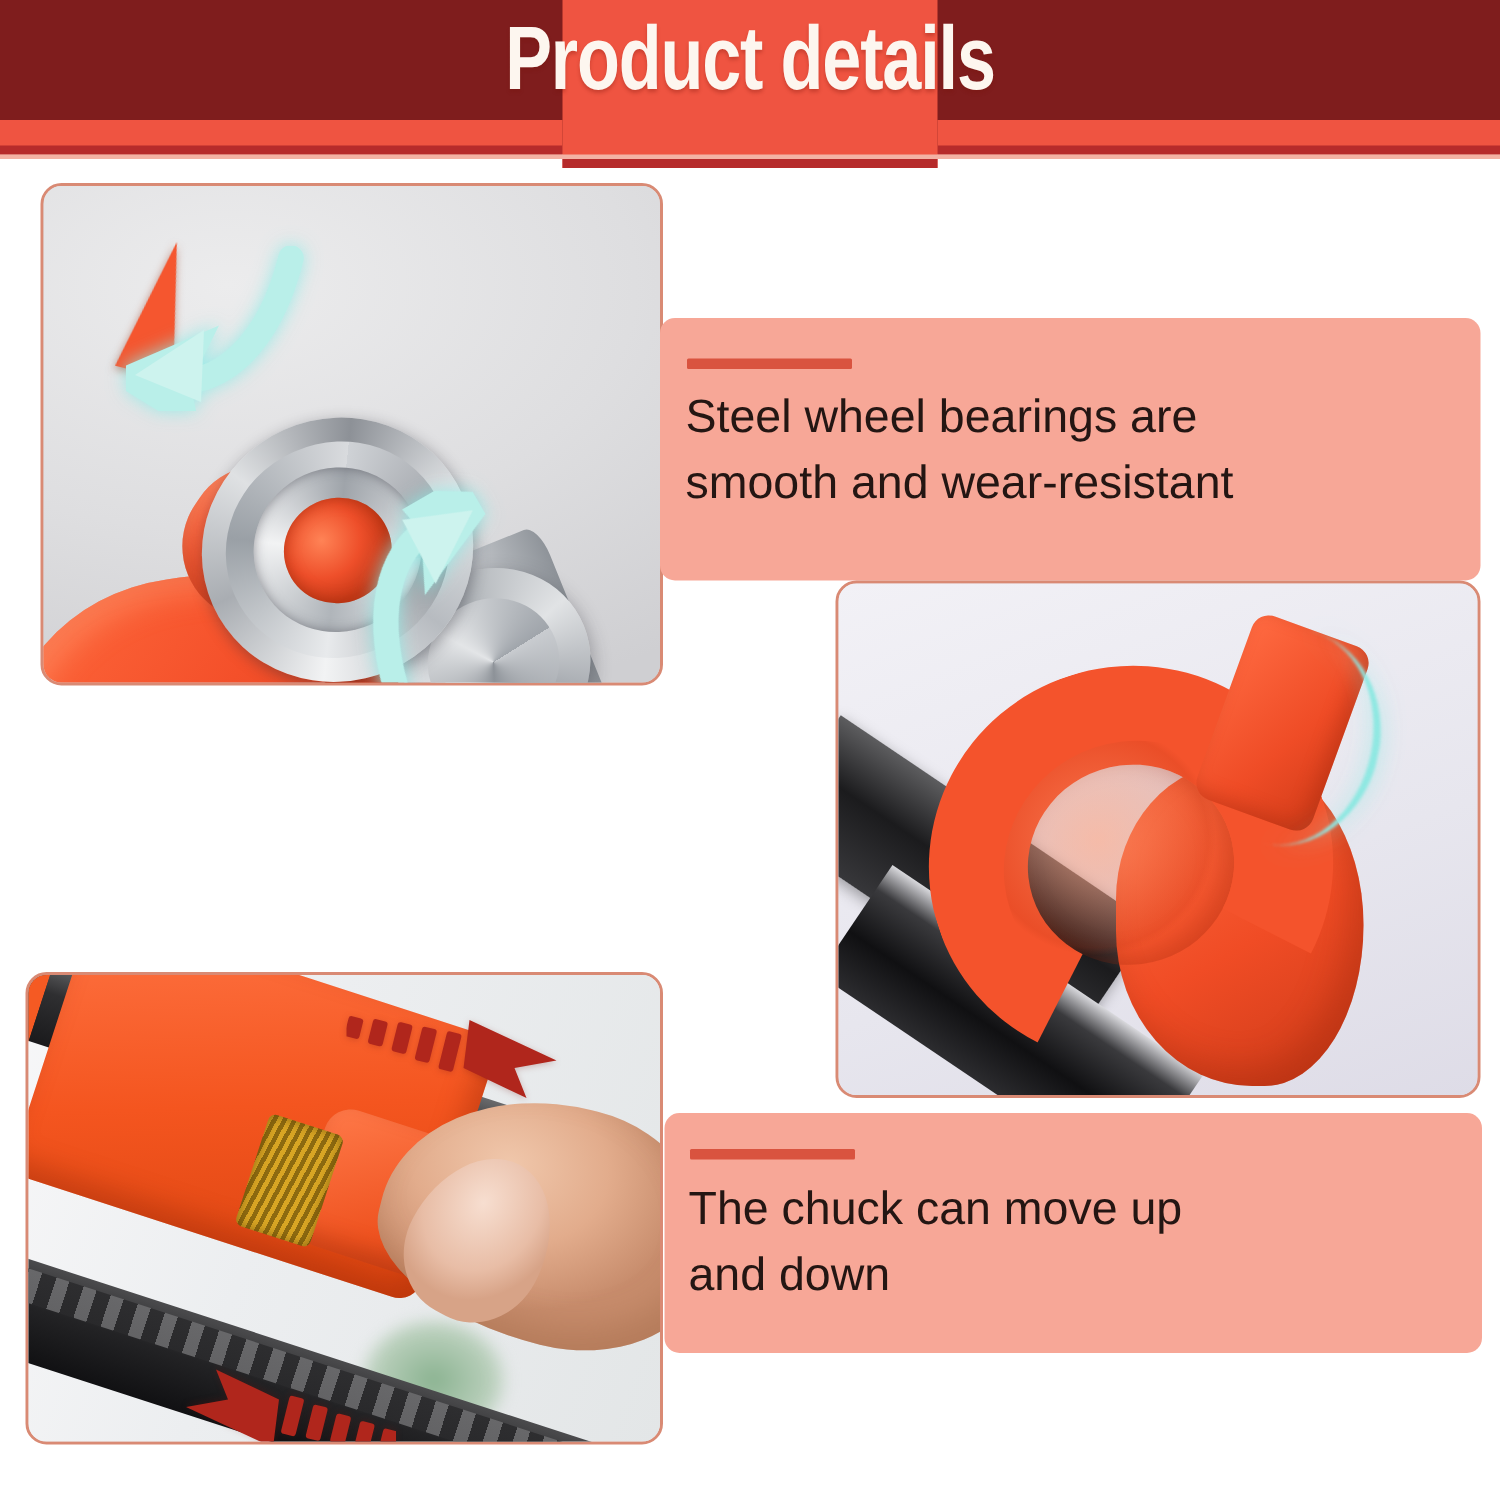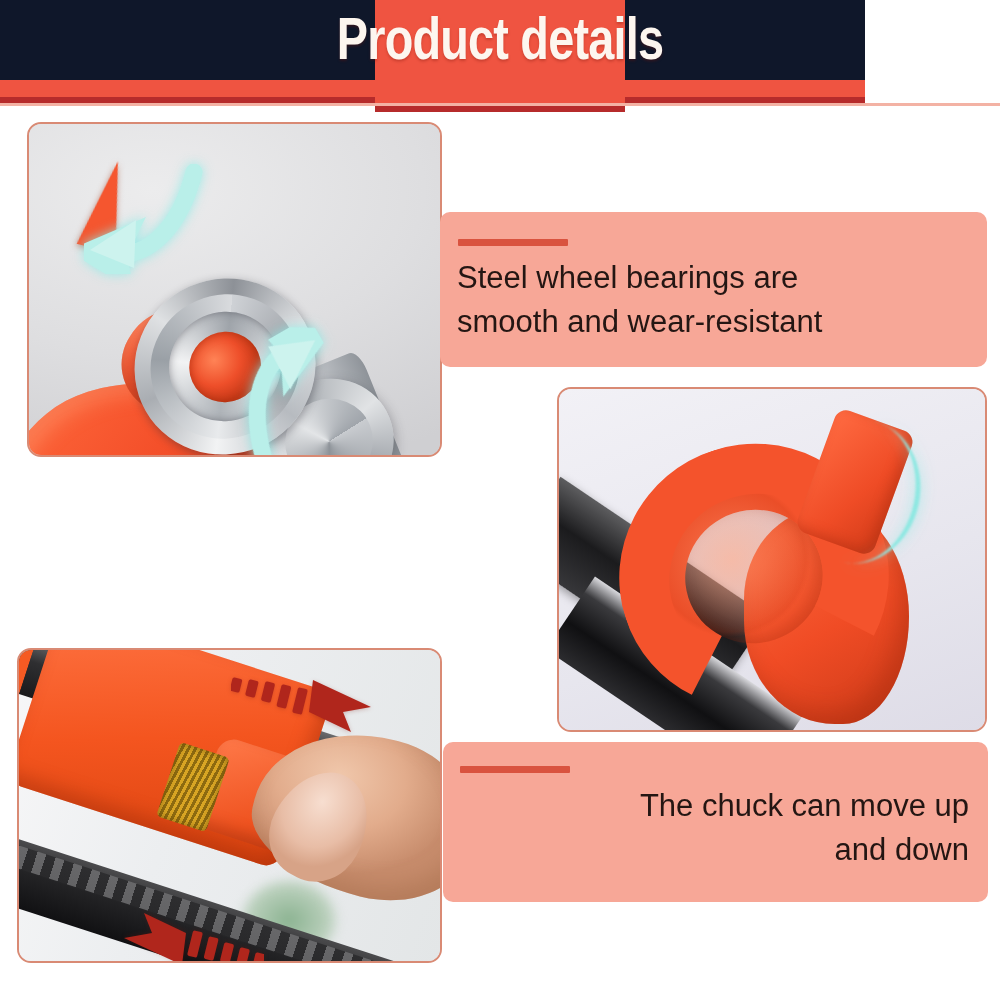--- a/index.html
+++ b/index.html
@@ -7,22 +7,22 @@
     width:1000px;height:1000px;
     background:#ffffff;
     font-family:"Liberation Sans","DejaVu Sans",sans-serif;
     overflow:hidden;
     position:relative;
   }
   .page{position:relative;width:1000px;height:1000px;overflow:hidden;background:#fff;}
 
   
   .banner{
-    position:absolute;left:0;top:0;width:865px;height:103px;
-    background:#0f172a;
+    position:absolute;left:0;top:0;width:1000px;height:103px;
+    background:#7f1d1d;
   }
   .banner-notch-l{
     position:absolute;left:0;top:80px;width:375px;height:23px;
     background:#ef5441;border-bottom:6px solid #b62b2b;
     box-sizing:border-box;
   }
   .banner-notch-r{
     position:absolute;right:0;top:80px;width:375px;height:23px;
     background:#ef5441;border-bottom:6px solid #b62b2b;
     box-sizing:border-box;
@@ -274,29 +274,29 @@
   }
   .caption{
     position:absolute;
     color:#241613;
     font-size:31px;
     line-height:44px;
     font-weight:normal;
     white-space:pre-line;
   }
 
-  #text-bearings{left:440px;top:212px;width:547px;height:155px;}
+  #text-bearings{left:440px;top:212px;width:547px;height:175px;}
   #text-bearings .accent-bar{left:18px;top:27px;}
   #text-bearings .caption{left:17px;top:44px;width:520px;}
 
   #text-pointer{left:32px;top:468px;width:525px;height:165px;}
   #text-pointer .accent-bar{left:37px;top:34px;}
   #text-pointer .caption{left:36px;top:52px;width:470px;}
 
-  #text-chuck{left:443px;top:742px;width:545px;height:160px;text-align:right;}
+  #text-chuck{left:443px;top:742px;width:545px;height:160px;}
   #text-chuck .accent-bar{left:17px;top:24px;}
   #text-chuck .caption{left:16px;top:42px;width:510px;}
 </style>
 </head>
 <body>
 
 <div class="page">
 
   <div class="banner">
     <div class="banner-notch-l"></div>

